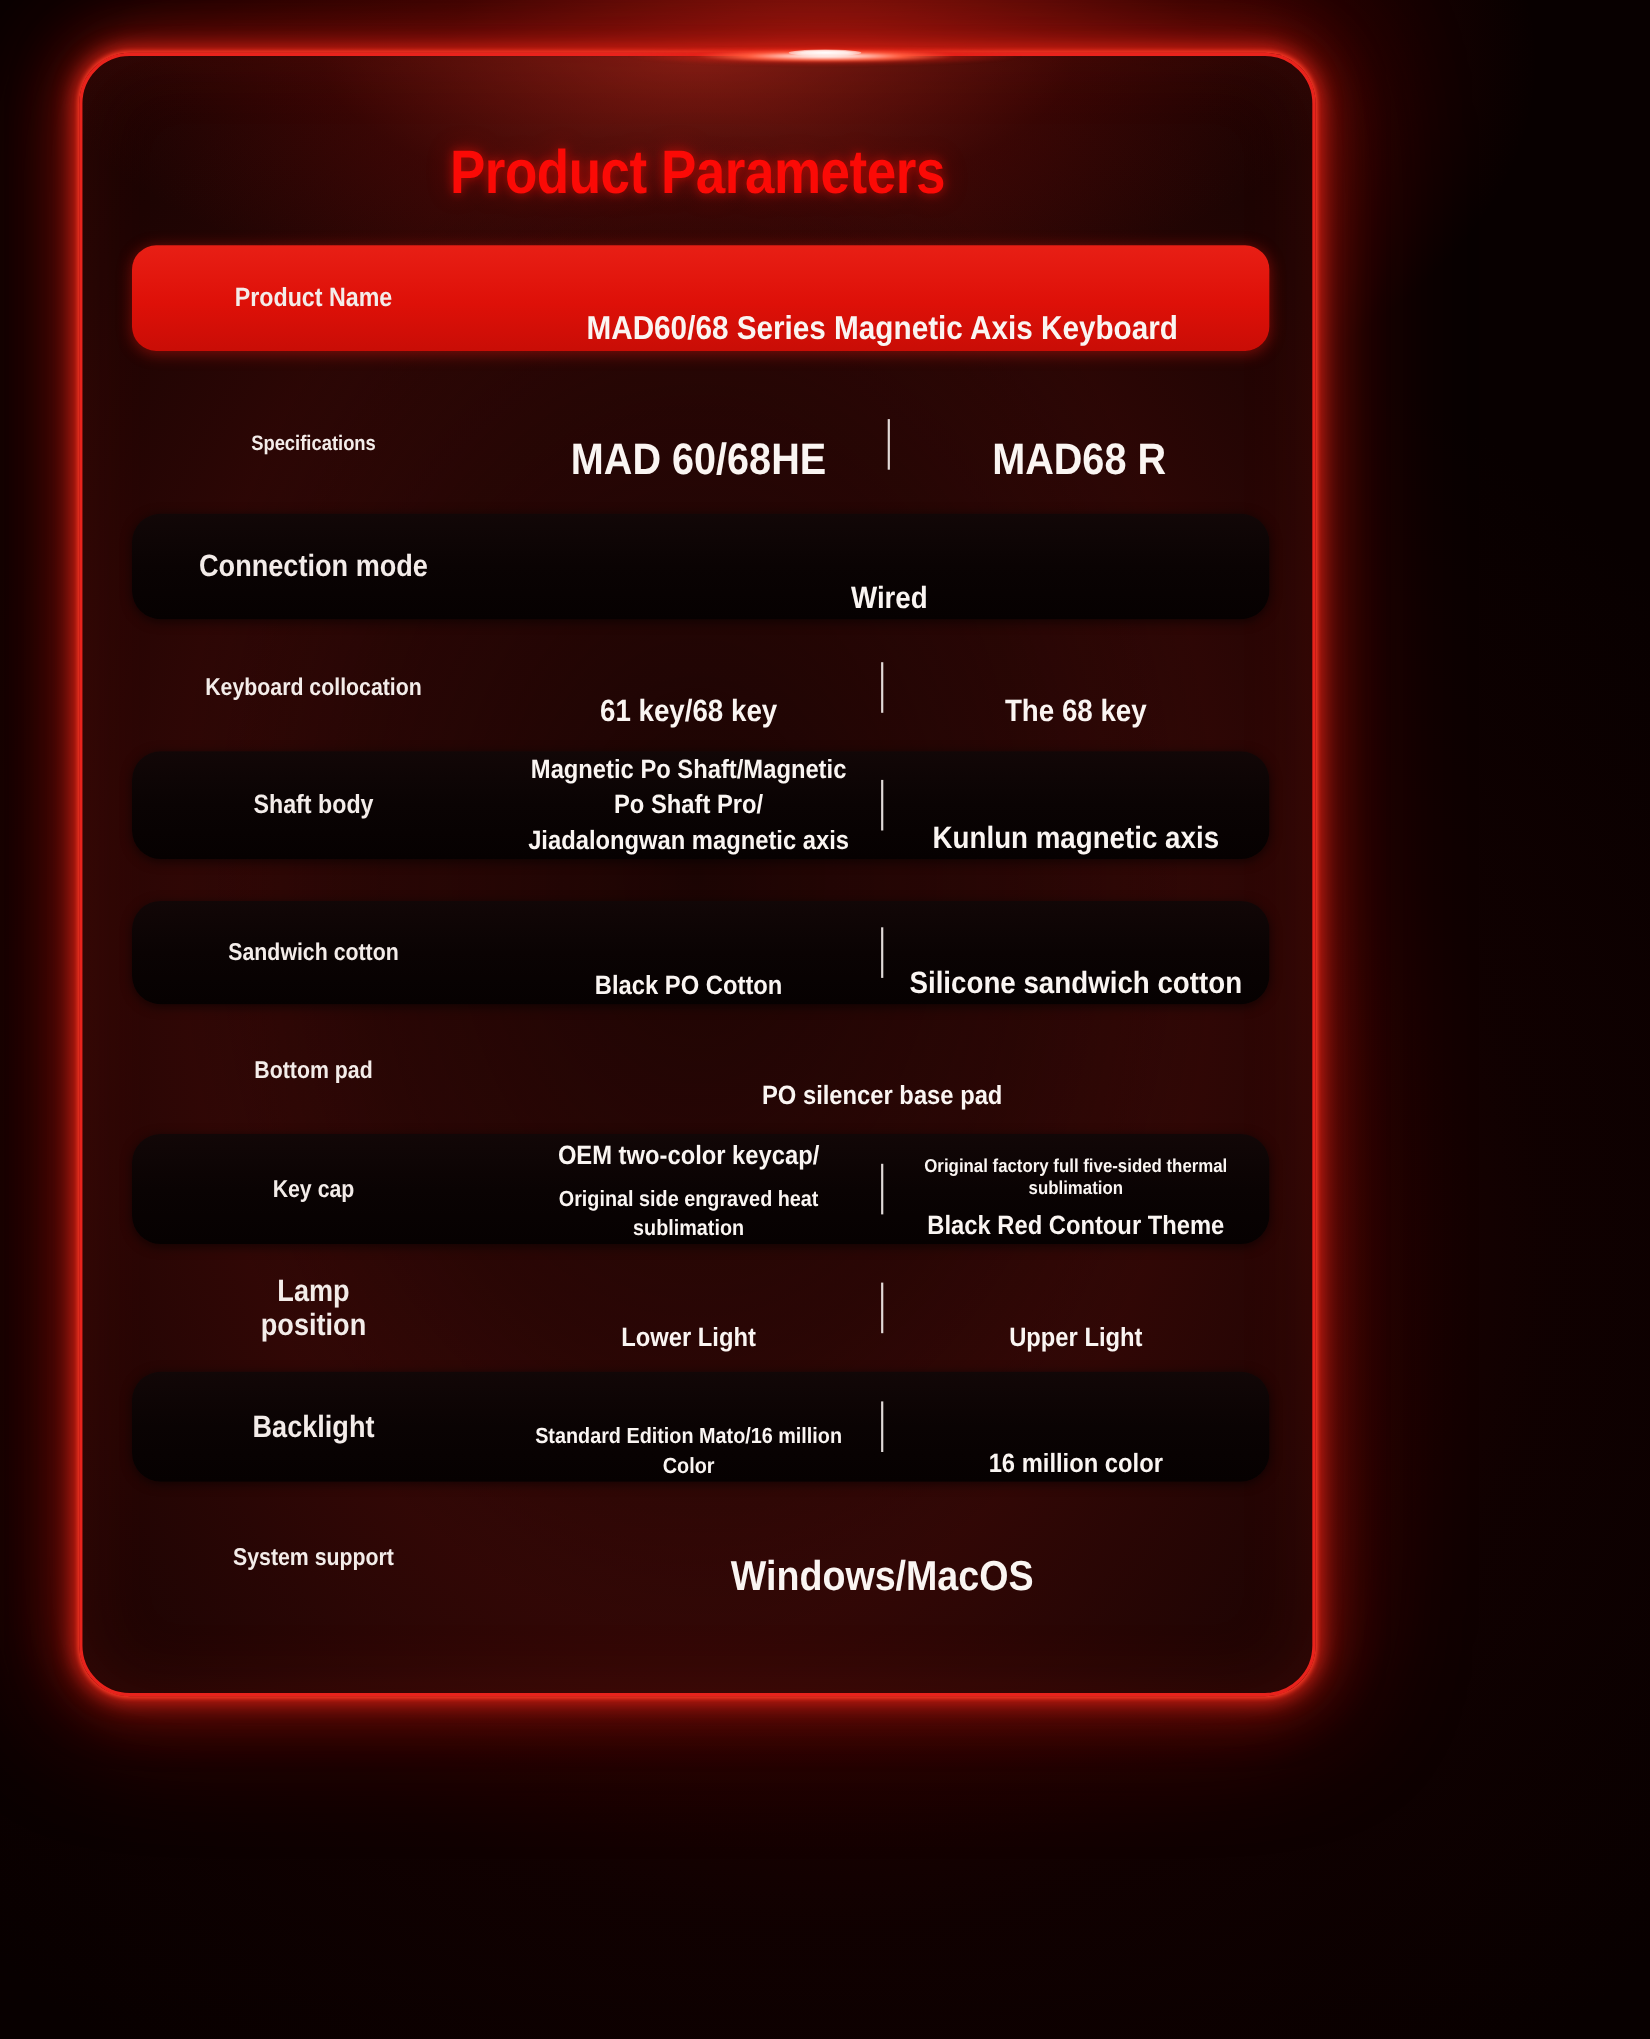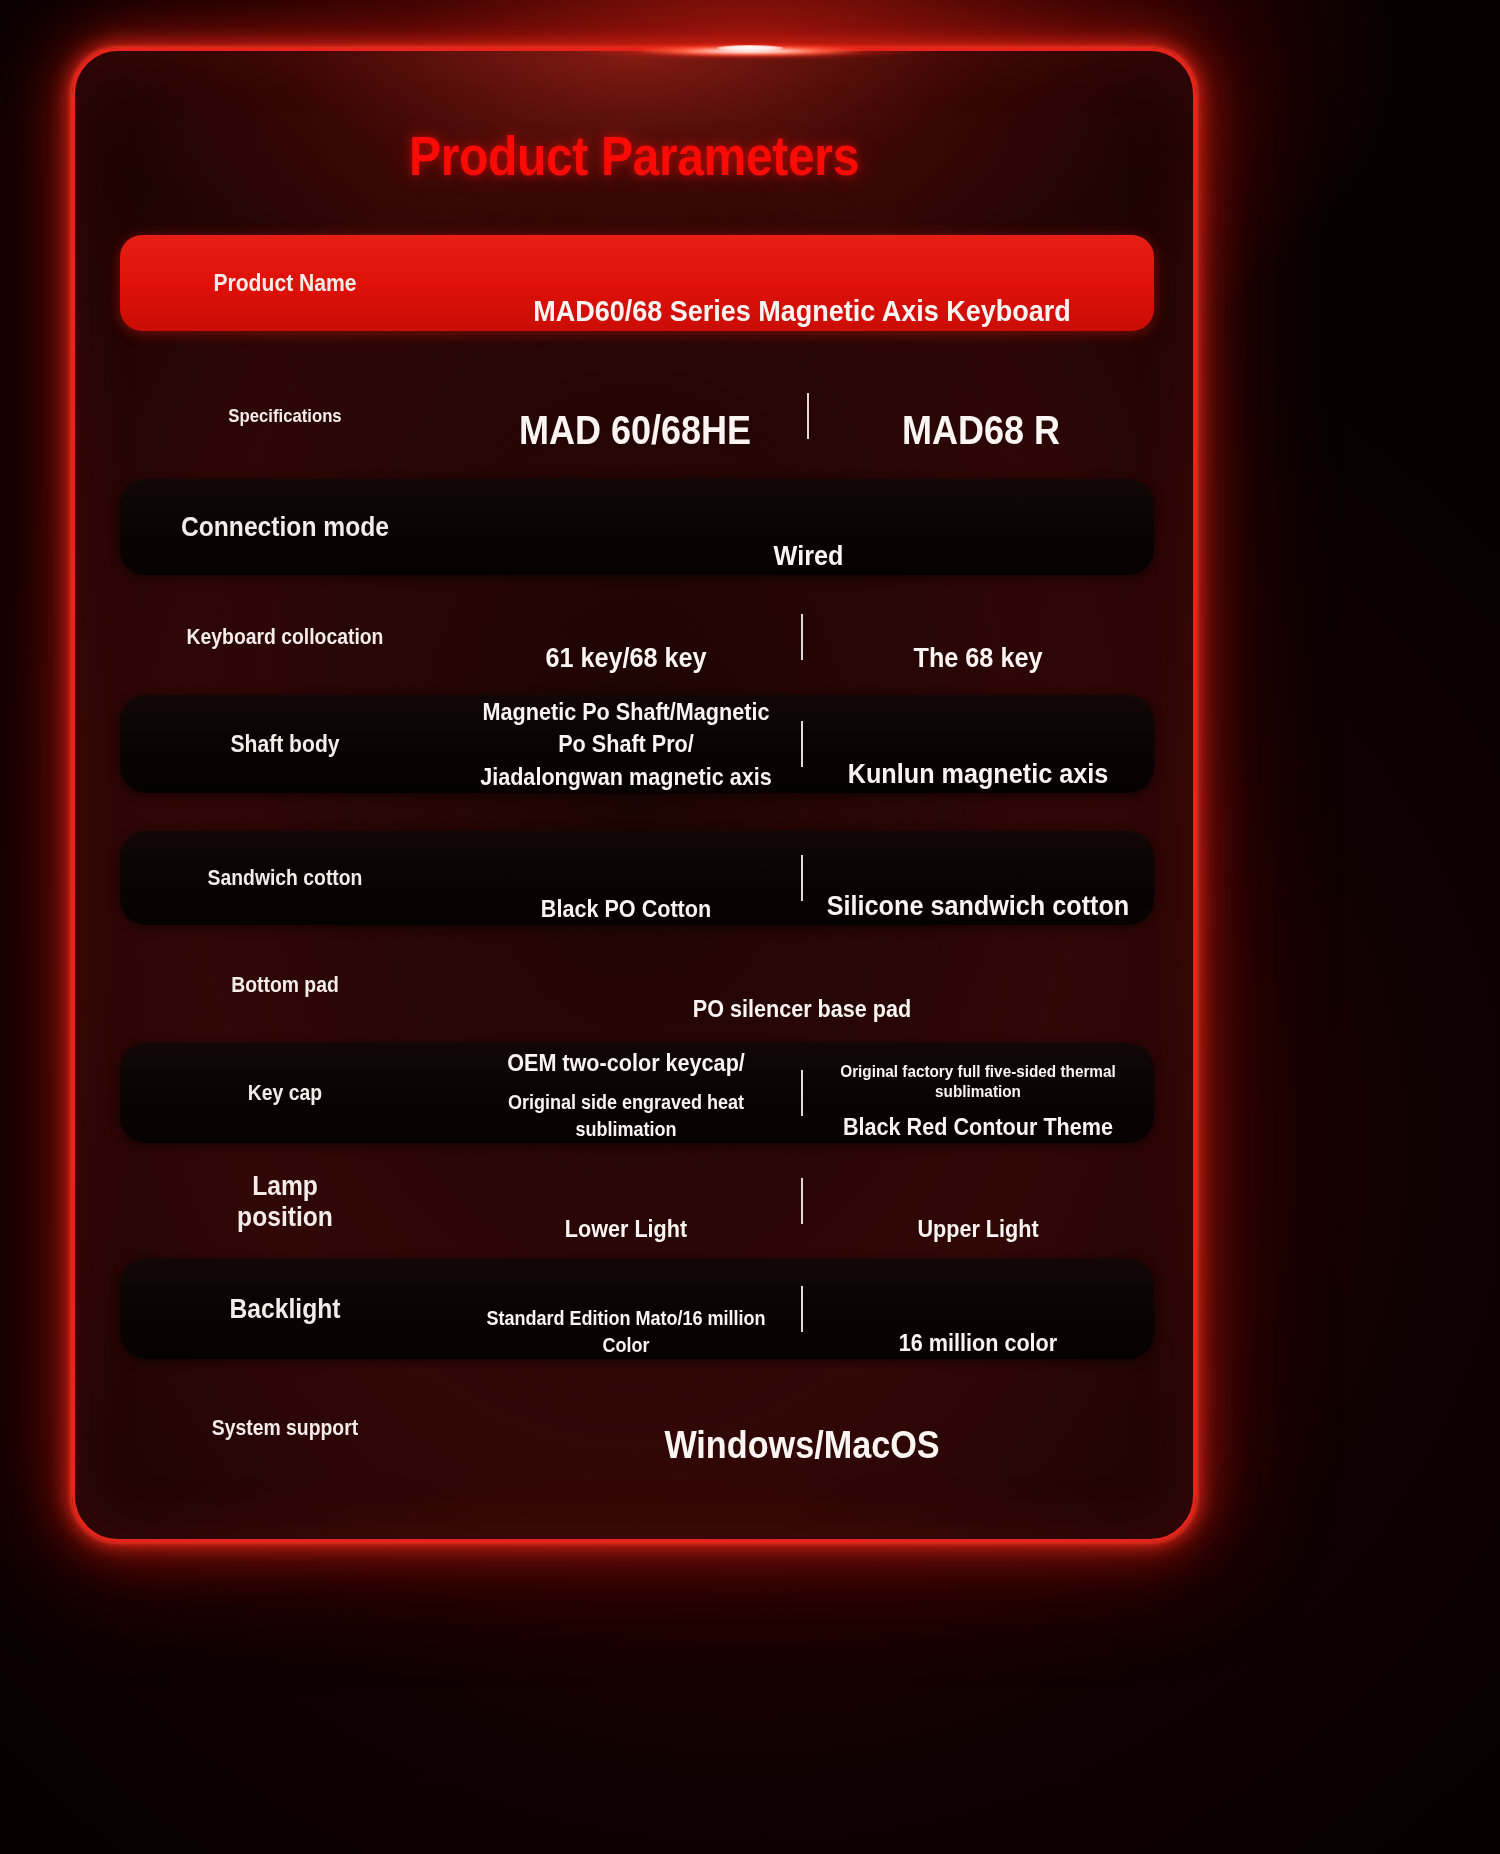--- a/index.html
+++ b/index.html
@@ -94,21 +94,21 @@
     color:#fb0a06;
     font-size:56px;
     font-weight:bold;
     letter-spacing:-0.5px;
     transform:scaleX(0.86);
     text-shadow:0 0 10px rgba(255,20,10,0.55), 0 0 26px rgba(255,20,10,0.30);
   }
 
   #rows {
     position:absolute;
-    left:0; top:184px;
+    left:0; top:172px;
     width:1124px;
   }
 
   .row {
     position:relative;
     display:flex;
     align-items:center;
     width:1034px;
     margin:0 auto;
     min-height:88px;

